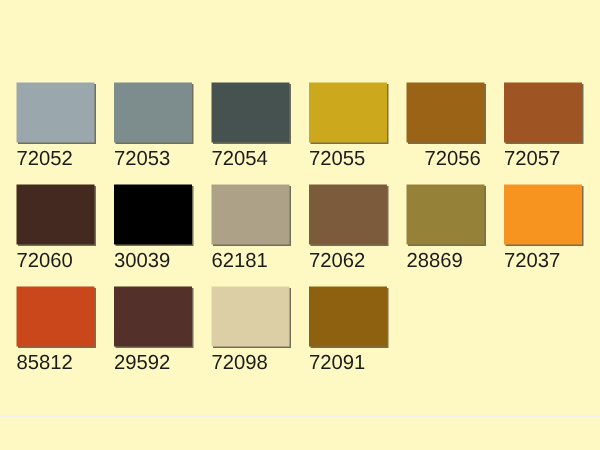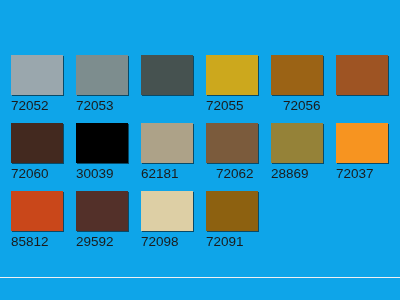--- a/index.html
+++ b/index.html
@@ -59,65 +59,67 @@
     left: 0;
     top: 277px;
     width: 400px;
     height: 1px;
     background: #f0f0f2;
   }
 </style>
 </head>
 <body>
 
-<div id="page" style="background: #0ea5e9; text-decoration: underline;">
+<div id="page" style="background: #fef9c3; text-decoration: underline;">
 
   <div id="swatch-grid">
 
     <div class="swatch-row">
       <div class="swatch-cell">
         <span class="swatch-chip" style="background-color:#9aa7ad;"></span>
         <span class="swatch-label" style="color: rgb(27, 27, 27);">72052</span>
       </div>
       <div class="swatch-cell">
         <span class="swatch-chip" style="background-color:#7d8d8e;"></span>
         <span class="swatch-label" style="color: rgb(27, 27, 27);">72053</span>
       </div>
       <div class="swatch-cell">
         <span class="swatch-chip" style="background-color:#465250;"></span>
+        <span class="swatch-label" style="color: rgb(27, 27, 27);">72054</span>
       </div>
       <div class="swatch-cell">
         <span class="swatch-chip" style="background-color:#cca81d;"></span>
         <span class="swatch-label" style="color: rgb(27, 27, 27);">72055</span>
       </div>
       <div class="swatch-cell">
         <span class="swatch-chip" style="background-color:#9b6315;"></span>
         <span class="swatch-label" style="color: rgb(27, 27, 27); margin-left: 12px;">72056</span>
       </div>
       <div class="swatch-cell">
         <span class="swatch-chip" style="background-color:#9e5423;"></span>
+        <span class="swatch-label" style="color: rgb(27, 27, 27);">72057</span>
       </div>
     </div>
 
     <div class="swatch-row">
       <div class="swatch-cell">
         <span class="swatch-chip" style="background-color:#43291f;"></span>
         <span class="swatch-label" style="color: rgb(27, 27, 27);">72060</span>
       </div>
       <div class="swatch-cell">
         <span class="swatch-chip" style="background-color:#000000;"></span>
         <span class="swatch-label" style="color: rgb(27, 27, 27);">30039</span>
       </div>
       <div class="swatch-cell">
         <span class="swatch-chip" style="background-color:#ada288;"></span>
         <span class="swatch-label" style="color: rgb(27, 27, 27);">62181</span>
       </div>
       <div class="swatch-cell">
         <span class="swatch-chip" style="background-color:#7b5b3c;"></span>
-        <span class="swatch-label" style="color: rgb(27, 27, 27); margin-left: 10px;">72062</span>
+        <span class="swatch-label" style="color: rgb(27, 27, 27);">72062</span>
       </div>
       <div class="swatch-cell">
         <span class="swatch-chip" style="background-color:#958238;"></span>
         <span class="swatch-label" style="color: rgb(27, 27, 27);">28869</span>
       </div>
       <div class="swatch-cell">
         <span class="swatch-chip" style="background-color:#f79420;"></span>
         <span class="swatch-label" style="color: rgb(27, 27, 27);">72037</span>
       </div>
     </div>

